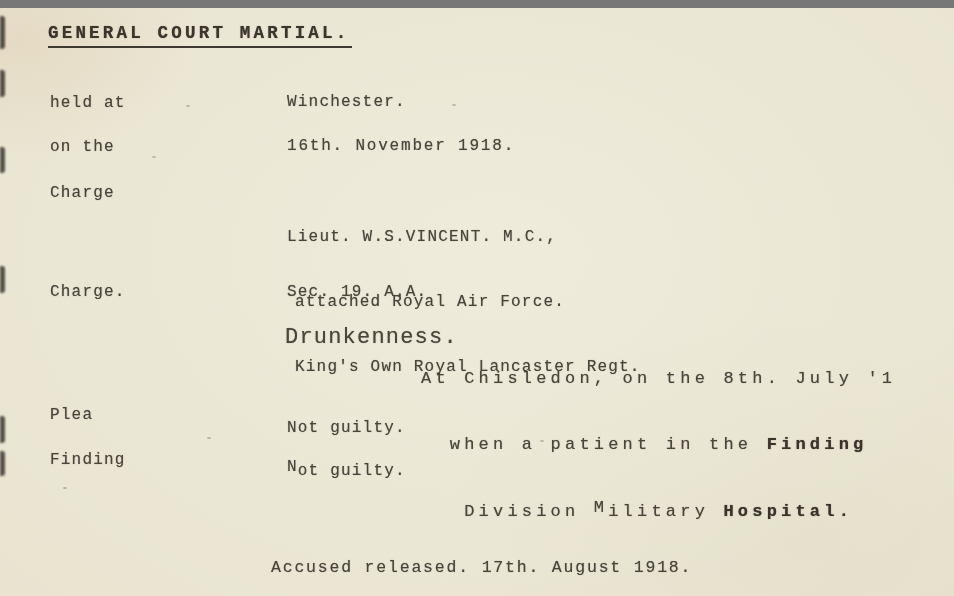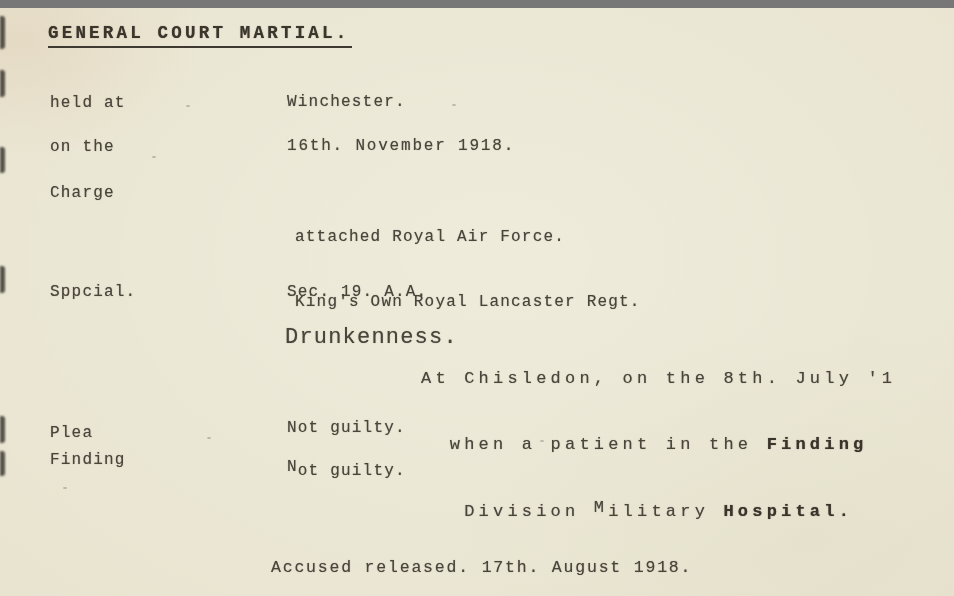--- a/index.html
+++ b/index.html
@@ -44,21 +44,21 @@
   .offence{left:285px;top:317px;font-size:22px;}
   .charge-detail{
     left:421px;top:315px;
     line-height:22.3px;
     font-size:17px;
     letter-spacing:4.2px;
     text-align:center;
   }
   .emph{font-weight:bold;color:#3a342b;text-shadow:0 0 1px rgba(45,40,32,0.75);}
   .raised{position:relative;top:-4px;}
-  .lab-plea{top:416px;} .val-plea{top:411px;}
+  .lab-plea{top:398px;} .val-plea{top:411px;}
   .lab-finding{top:443px;} .val-finding{top:454px;}
   .footer-line{left:271px;top:550px;font-size:16.5px;letter-spacing:1.8px;}
   .edge-mark{
     position:absolute;left:0;width:5px;
     background:#35322c;opacity:.82;
     filter:blur(1px);
     border-radius:0 3px 3px 0;
   }
   .speckle{
     position:absolute;width:4px;height:2px;
@@ -88,25 +88,26 @@
   <div class="tw title">GENERAL COURT MARTIAL.</div>
 
   <div class="tw label lab-held">held at</div>
   <div class="tw value val-held">Winchester.</div>
 
   <div class="tw label lab-date">on the</div>
   <div class="tw value val-date">16th. November 1918.</div>
 
   <div class="tw label lab-accused">Charge</div>
   <div class="tw accused-block">
+    <div>Lieut. W.S.VINCENT. M.C.,</div>
     <div class="indent">attached Royal Air Force.</div>
     <div class="indent">King's Own Royal Lancaster Regt.</div>
   </div>
 
-  <div class="tw label lab-charge">Sppcial.</div>
+  <div class="tw label lab-charge">Charge.</div>
   <div class="tw value val-charge">Sec. 19. A.A.</div>
 
   <div class="tw offence">Drunkenness.</div>
   <div class="tw charge-detail">
     <div>At Chisledon, on the 8th. July '1</div>
     <div><span>when a patient in the </span><span class="emph">Finding</span></div>
     <div><span>Division </span><span class="raised">M</span><span>ilitary </span><span class="emph">Hospital.</span></div>
   </div>
 
   <div class="tw label lab-plea">Plea</div>

